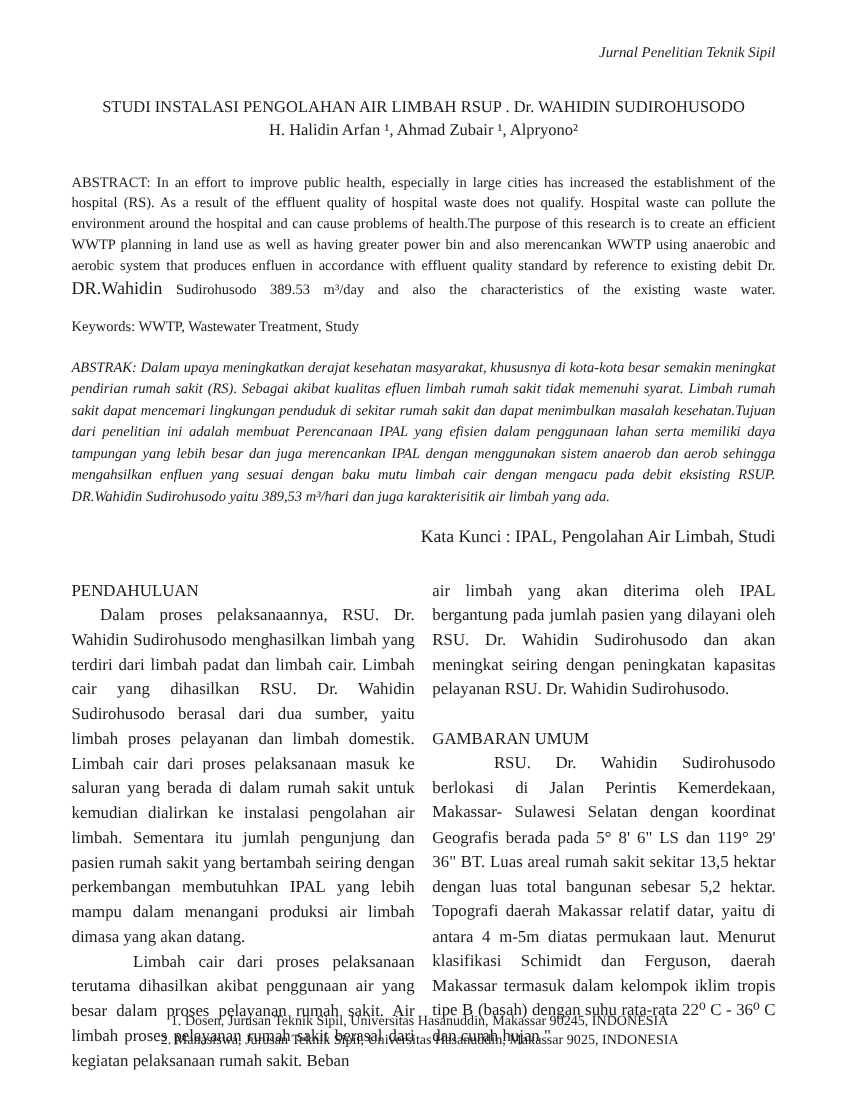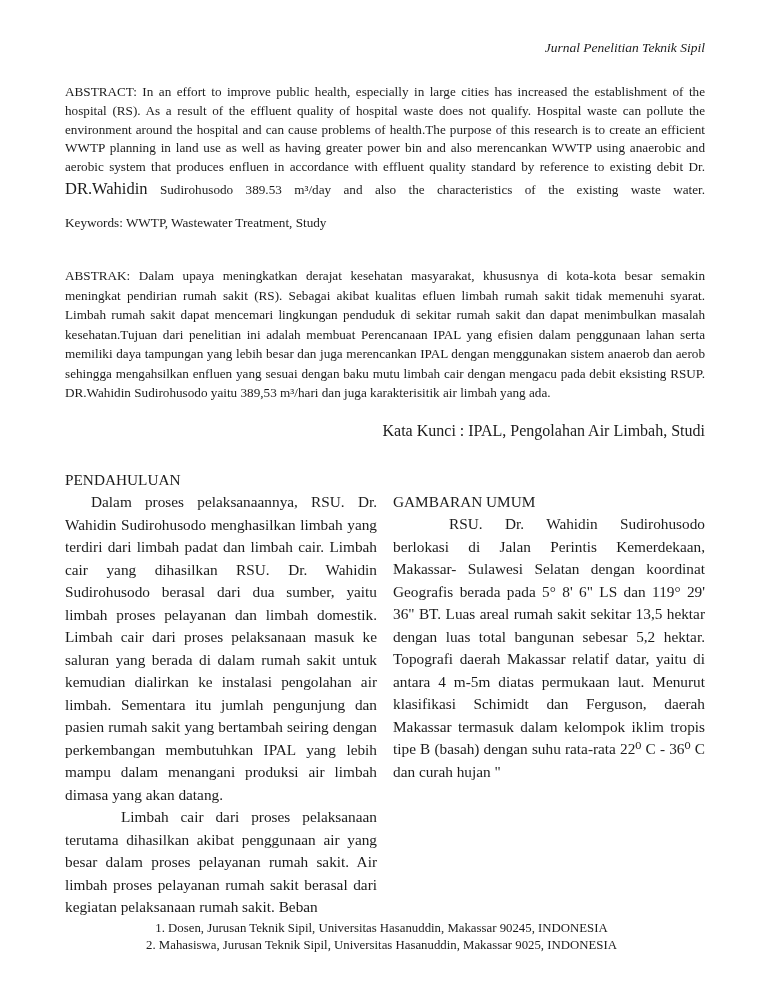--- a/index.html
+++ b/index.html
@@ -35,24 +35,25 @@
     line-height: 1.42;
     text-align: justify;
     text-align-last: justify;
   }
   .abstract-en .big-inline { font-size: 16.5px; }
   .keywords-line {
     margin-top: 15px;
     font-size: 13.2px;
   }
   .abstract-id {
-    margin-top: 35px;
+    margin-top: 19px;
     font-size: 13.2px;
     line-height: 1.48;
     text-align: justify;
+    font-style: italic;
   }
   .kata-kunci-line {
     margin-top: 19px;
     font-size: 16px;
     text-align: right;
   }
   .columns {
     margin-top: 29px;
     display: flex;
     gap: 16px;
@@ -82,38 +83,43 @@
   }
   .footnote { display: block; }
 </style>
 </head>
 <body>
 
 <div class="page">
 
   <div class="journal-header">Jurnal Penelitian Teknik Sipil</div>
 
+  <div class="title-block">
+    <span class="paper-title">STUDI  INSTALASI PENGOLAHAN AIR LIMBAH RSUP . Dr. WAHIDIN SUDIROHUSODO</span>
+    <span class="paper-authors">H. Halidin Arfan ¹, Ahmad Zubair ¹, Alpryono²</span>
+  </div>
 
   <p class="abstract-en"><span>ABSTRACT: In an effort to improve public health, especially in large cities has increased the establishment of the hospital (RS). As a result of the effluent quality of hospital waste does not qualify. Hospital waste can pollute the environment around the hospital and can cause problems of health.The purpose of this research is to create an efficient WWTP planning in land use as well as having greater power bin and also merencankan WWTP using anaerobic and aerobic system that produces enfluen in accordance with effluent quality standard by reference to existing debit Dr. </span><span class="big-inline">DR.Wahidin</span><span> Sudirohusodo 389.53 m³/day and also the characteristics of the existing waste water.</span></p>
 
   <div class="keywords-line">Keywords: WWTP, Wastewater Treatment, Study</div>
 
   <p class="abstract-id">ABSTRAK: Dalam upaya meningkatkan derajat kesehatan masyarakat, khususnya di kota-kota besar semakin meningkat pendirian rumah sakit (RS). Sebagai akibat kualitas efluen limbah rumah sakit tidak memenuhi syarat. Limbah rumah sakit dapat mencemari lingkungan penduduk di sekitar rumah sakit dan dapat menimbulkan masalah kesehatan.Tujuan dari penelitian ini adalah membuat Perencanaan IPAL yang efisien dalam penggunaan lahan serta memiliki daya tampungan yang lebih besar dan juga merencankan IPAL dengan menggunakan sistem anaerob dan aerob sehingga mengahsilkan enfluen yang sesuai dengan baku mutu limbah cair dengan mengacu pada debit eksisting RSUP. DR.Wahidin Sudirohusodo yaitu 389,53 m³/hari dan juga karakterisitik air limbah yang ada.</p>
 
   <div class="kata-kunci-line">Kata Kunci : IPAL, Pengolahan Air Limbah, Studi</div>
 
   <div class="columns">
 
     <div class="col">
       <p class="section-heading">PENDAHULUAN</p>
       <p class="indent-sm">Dalam proses pelaksanaannya, RSU. Dr. Wahidin Sudirohusodo menghasilkan limbah yang terdiri dari limbah padat dan limbah cair. Limbah cair yang dihasilkan RSU. Dr. Wahidin Sudirohusodo berasal dari dua sumber, yaitu limbah proses pelayanan dan limbah domestik. Limbah cair dari proses pelaksanaan masuk ke saluran yang berada di dalam rumah sakit untuk kemudian dialirkan ke instalasi pengolahan air limbah. Sementara itu jumlah pengunjung dan pasien rumah sakit yang bertambah seiring dengan perkembangan membutuhkan IPAL yang lebih mampu dalam menangani produksi air limbah dimasa yang akan datang.</p>
       <p class="indent-lg">Limbah cair dari proses pelaksanaan terutama dihasilkan akibat penggunaan air yang besar dalam proses pelayanan rumah sakit. Air limbah proses pelayanan rumah sakit berasal dari kegiatan  pelaksanaan rumah sakit. Beban</p>
     </div>
 
     <div class="col">
+      <p>air limbah yang akan diterima  oleh IPAL bergantung pada jumlah pasien yang dilayani oleh RSU. Dr. Wahidin Sudirohusodo dan akan meningkat seiring dengan peningkatan kapasitas pelayanan RSU. Dr. Wahidin Sudirohusodo.</p>
       <p class="section-heading spaced">GAMBARAN UMUM</p>
       <p class="indent-lg">RSU. Dr. Wahidin Sudirohusodo berlokasi di Jalan Perintis Kemerdekaan, Makassar- Sulawesi Selatan dengan koordinat Geografis berada pada 5°  8' 6" LS dan 119° 29' 36" BT.  Luas areal rumah sakit sekitar 13,5 hektar dengan luas total bangunan sebesar 5,2 hektar.  Topografi daerah Makassar relatif datar, yaitu di antara 4 m-5m  diatas permukaan laut.  Menurut klasifikasi Schimidt dan Ferguson, daerah Makassar termasuk dalam kelompok iklim tropis tipe B (basah) dengan suhu rata-rata 22⁰ C - 36⁰ C dan curah hujan "</p>
     </div>
 
   </div>
 
   <div class="footnotes">
     <span class="footnote">1. Dosen, Jurusan Teknik Sipil, Universitas Hasanuddin, Makassar 90245, INDONESIA</span>
     <span class="footnote">2. Mahasiswa, Jurusan Teknik Sipil, Universitas Hasanuddin, Makassar 9025, INDONESIA</span>
   </div>

